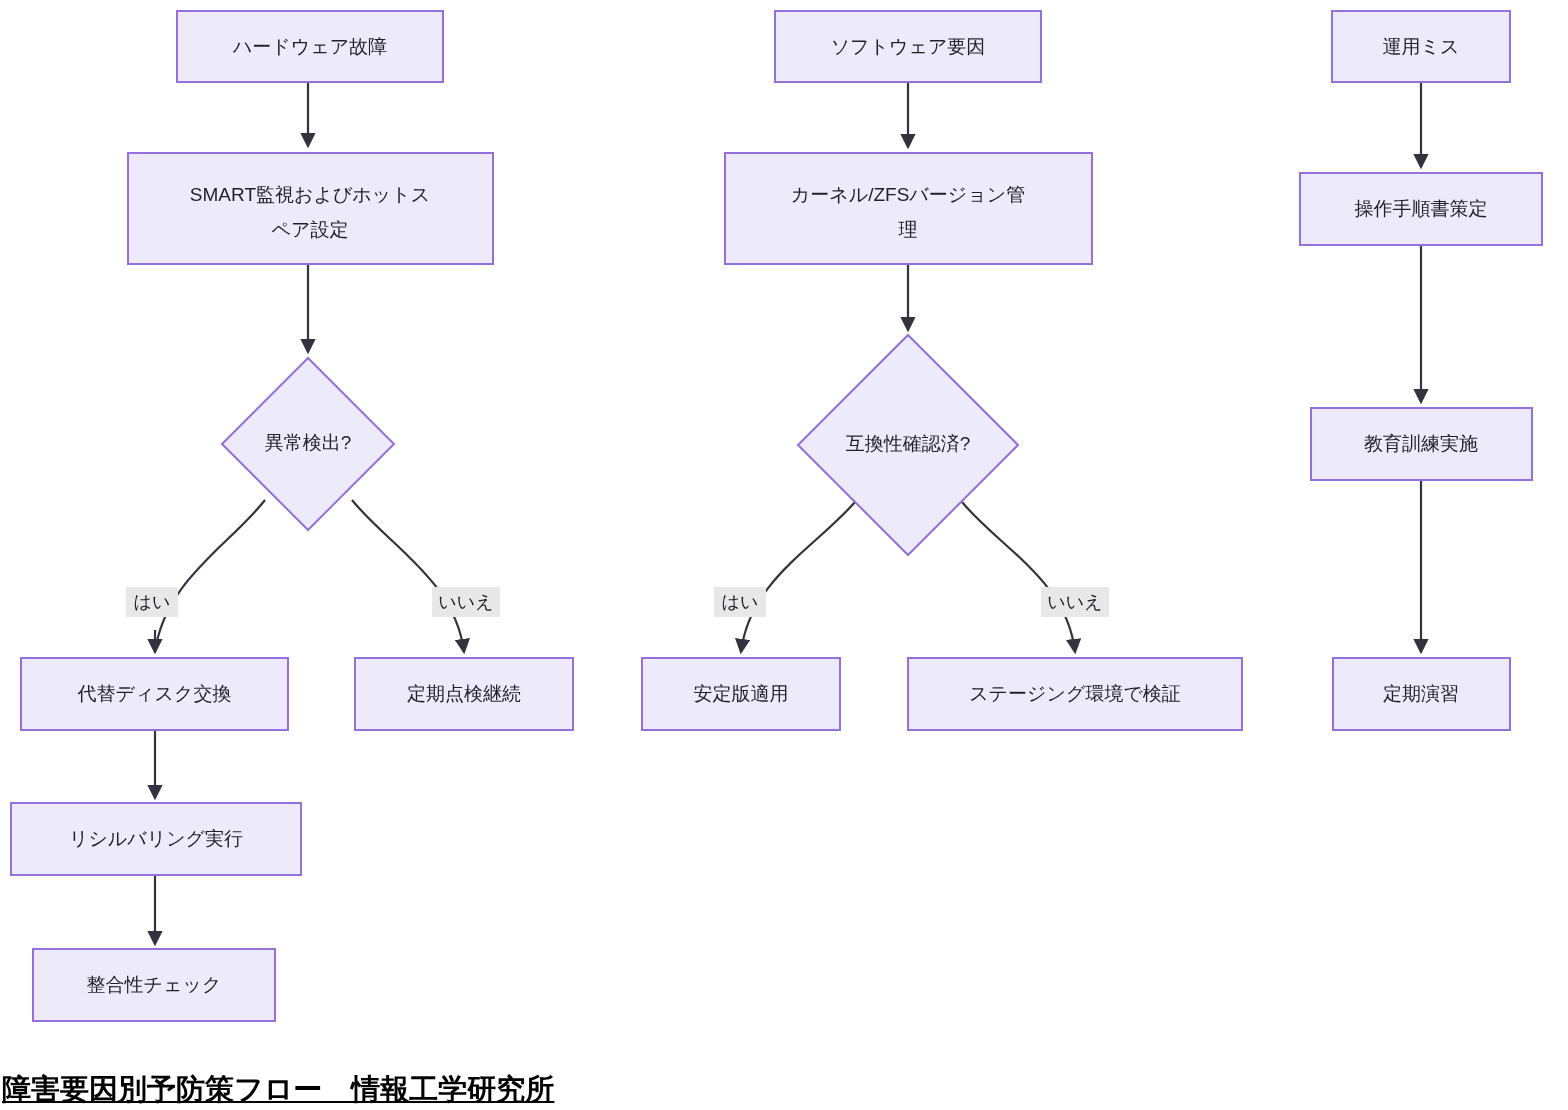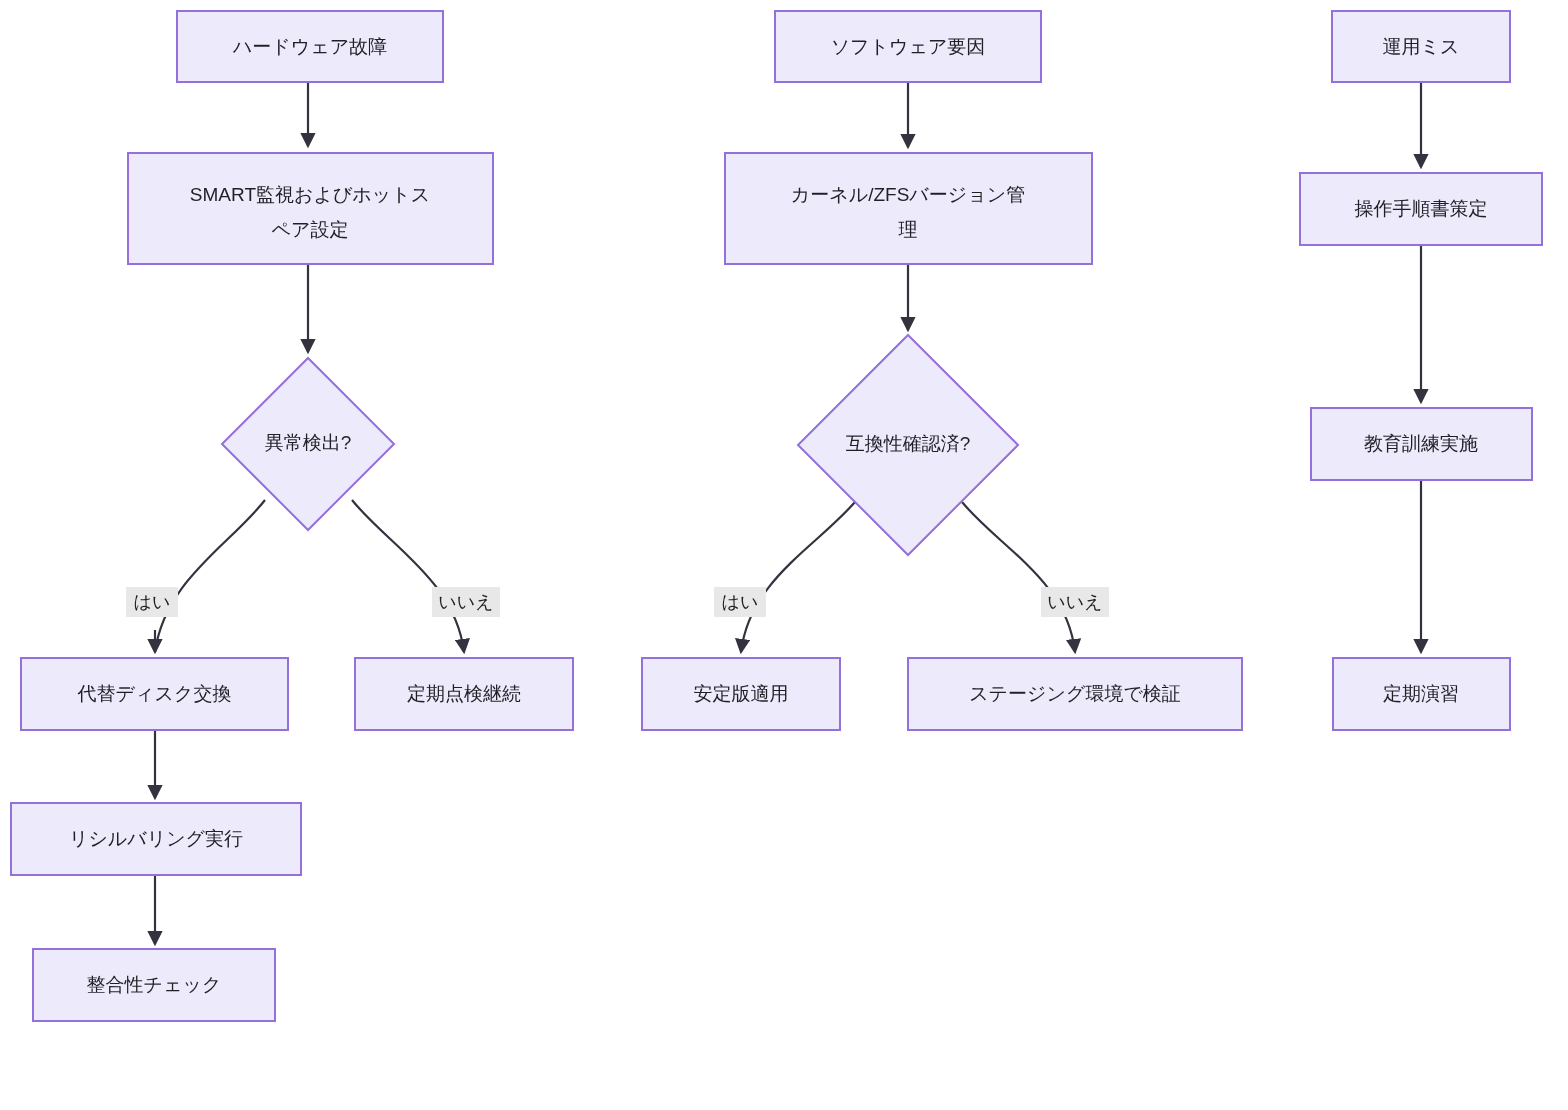--- a/index.html
+++ b/index.html
@@ -192,13 +192,14 @@
       <rect class="edge-label-bg" x="714" y="587" width="52" height="30"></rect>
       <text class="edge-label-text" x="740" y="603">はい</text>
     </g>
 
     <g>
       <rect class="edge-label-bg" x="1041" y="587" width="68" height="30"></rect>
       <text class="edge-label-text" x="1075" y="603">いいえ</text>
     </g>
   </svg>
 
+  <div class="diagram-title">障害要因別予防策フロー　情報工学研究所</div>
 </div>
 
 </body></html>

